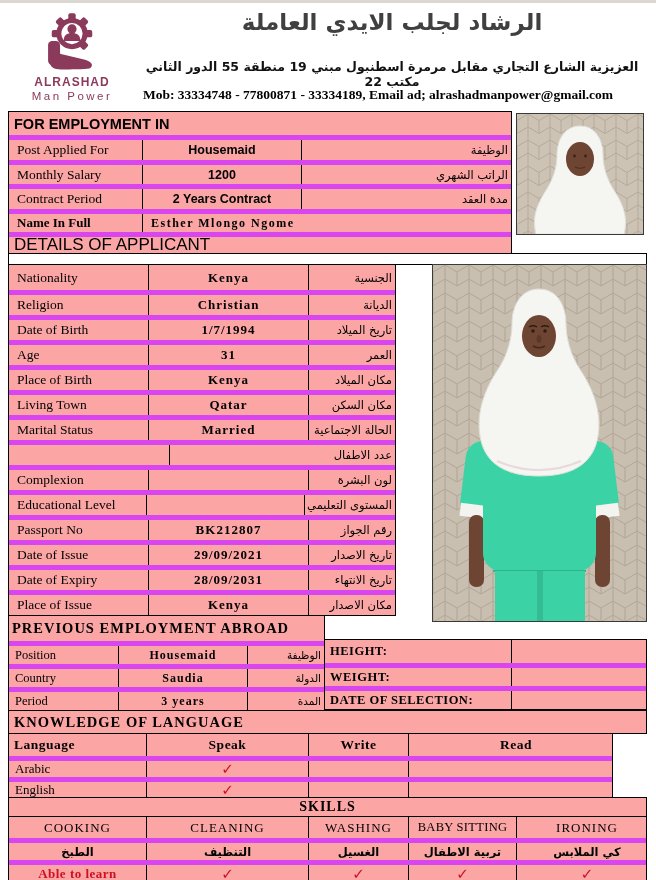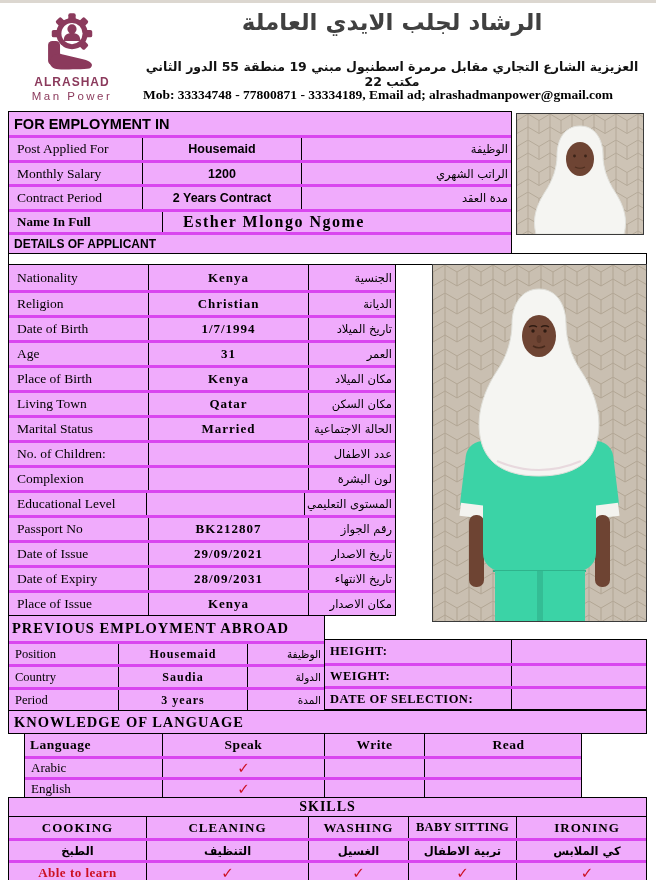--- a/index.html
+++ b/index.html
@@ -12,46 +12,46 @@
   .logo-sub{font-family:"Liberation Sans",sans-serif;font-size:11.5px;color:#8b3a5c;letter-spacing:2.5px;margin-top:1px;}
   .title-ar{position:absolute;left:140px;right:12px;top:6px;text-align:center;direction:rtl;
             font-family:"DejaVu Sans",sans-serif;font-weight:bold;font-size:23px;color:#404040;}
   .addr-ar{position:absolute;left:140px;right:12px;top:56px;text-align:center;direction:rtl;
            font-family:"DejaVu Sans",sans-serif;font-weight:bold;font-size:12.5px;color:#111;}
   .contact{position:absolute;left:108px;right:8px;top:84px;text-align:center;
            font-weight:bold;font-size:13.5px;}
   .contact a{color:inherit;}
 
   
-  .tbl{position:absolute;background:#f0abfc;border:1px solid #000;box-sizing:border-box;}
+  .tbl{position:absolute;background:#fca5a5;border:1px solid #000;box-sizing:border-box;}
   .tr{display:flex;box-sizing:border-box;align-items:stretch;}
-  .tr + .tr{border-top:3px solid #d946ef;}
+  .tr + .tr{border-top:5px solid #d946ef;}
   .td{box-sizing:border-box;display:flex;align-items:center;padding:0 5px;overflow:hidden;white-space:nowrap;}
   .td + .td{border-left:1px solid #000;}
   .h20{height:20px}.h21{height:21px}.h22{height:22px}.h23{height:23px}.h24{height:24px}.h25{height:25px}
   .w109{width:109px}.w129{width:129px}.w133{width:133px}.w137{width:137px}.w139{width:139px}
   .w100{width:100px}.w108{width:108px}.w159{width:159px}.w160{width:160px}.w162{width:162px}.w186{width:186px}
   .fx{flex:1 1 auto;padding-left:16px;}
   .full{flex:1 1 auto;}
 
   .sans-h{font-family:"Liberation Sans",sans-serif;font-weight:bold;font-size:14.5px;}
-  .sans-h2{font-family:"Liberation Sans",sans-serif;font-weight:bold;font-size:12px;text-align:center;}
+  .sans-h2{font-family:"Liberation Sans",sans-serif;font-weight:normal;font-size:17px;text-align:center;}
   .serif-h{font-weight:bold;font-size:14.5px;letter-spacing:1px;}
   .lbl{font-size:13.5px;padding-left:8px;}
   .lbl-sm{font-size:12.5px;padding-left:6px;}
   .val{justify-content:center;font-weight:bold;font-size:13px;letter-spacing:1px;}
   .val-sans{justify-content:center;font-family:"Liberation Sans",sans-serif;font-weight:bold;font-size:12.5px;}
-  .name-val{font-weight:bold;font-size:16px;letter-spacing:1.5px;padding-left:20px;margin-left:20px;}
+  .name-val{font-weight:bold;font-size:12px;letter-spacing:1.5px;padding-left:8px;}
   .ar{direction:rtl;font-family:"DejaVu Sans",sans-serif;font-size:11.5px;padding:0 3px;}
   .ar-b{direction:rtl;font-family:"DejaVu Sans",sans-serif;font-weight:bold;font-size:11.5px;justify-content:center;}
   .cen{justify-content:center;}
   .side-lbl{font-weight:bold;font-size:12.5px;letter-spacing:0.5px;}
   .chk{justify-content:center;color:#cc1122;font-weight:bold;font-size:15px;font-family:"DejaVu Sans",sans-serif;}
   .note{justify-content:center;color:#cc1122;font-weight:bold;font-size:13px;letter-spacing:0.5px;}
-  .skill-h{justify-content:center;font-weight:bold;font-size:13px;letter-spacing:1px;}
+  .skill-h{justify-content:center;font-weight:normal;font-size:13px;letter-spacing:1px;}
   .lang-h{justify-content:center;font-weight:bold;font-size:13.5px;letter-spacing:0.5px;}
   .lang-n{font-size:13px;padding-left:6px;}
 
   .photo{position:absolute;border:1px solid #3a3a3a;box-sizing:border-box;background:#cdc3b5;}
   .photo svg{display:block;}
 </style>
 </head>
 <body>
 
 <div class="page">
@@ -140,21 +140,20 @@
       <div class="td w139 lbl">Living Town</div>
       <div class="td w160 val">Qatar</div>
       <div class="td fx ar">مكان السكن</div>
     </div>
     <div class="tr h25">
       <div class="td w139 lbl">Marital Status</div>
       <div class="td w160 val">Married</div>
       <div class="td fx ar">الحالة الاجتماعية</div>
     </div>
     <div class="tr h25">
-      <div class="td w139 lbl">No. of Children:</div>
       <div class="td w160 val"></div>
       <div class="td fx ar">عدد الاطفال</div>
     </div>
     <div class="tr h25">
       <div class="td w139 lbl">Complexion</div>
       <div class="td w160 val"></div>
       <div class="td fx ar">لون البشرة</div>
     </div>
     <div class="tr h25">
       <div class="td w139 lbl">Educational Level</div>
@@ -218,21 +217,21 @@
       <div class="td fx"></div>
     </div>
   </div>
 
   <div class="tbl" style="left:8px;top:707px;width:639px;">
     <div class="tr h22">
         <div class="td full serif-h">KNOWLEDGE OF LANGUAGE</div>
       </div>
   </div>
 
-  <div class="tbl" style="left:8px;top:730px;width:558px;margin-left:16px;">
+  <div class="tbl" style="left:8px;top:730px;width:605px;">
     <div class="tr h22">
       <div class="td w137 lang-h" style="justify-content:flex-start;">Language</div>
       <div class="td w162 lang-h">Speak</div>
       <div class="td w100 lang-h">Write</div>
       <div class="td fx lang-h">Read</div>
     </div>
     <div class="tr h21">
       <div class="td w137 lang-n">Arabic</div>
       <div class="td w162 chk">✓</div>
       <div class="td w100"></div>

